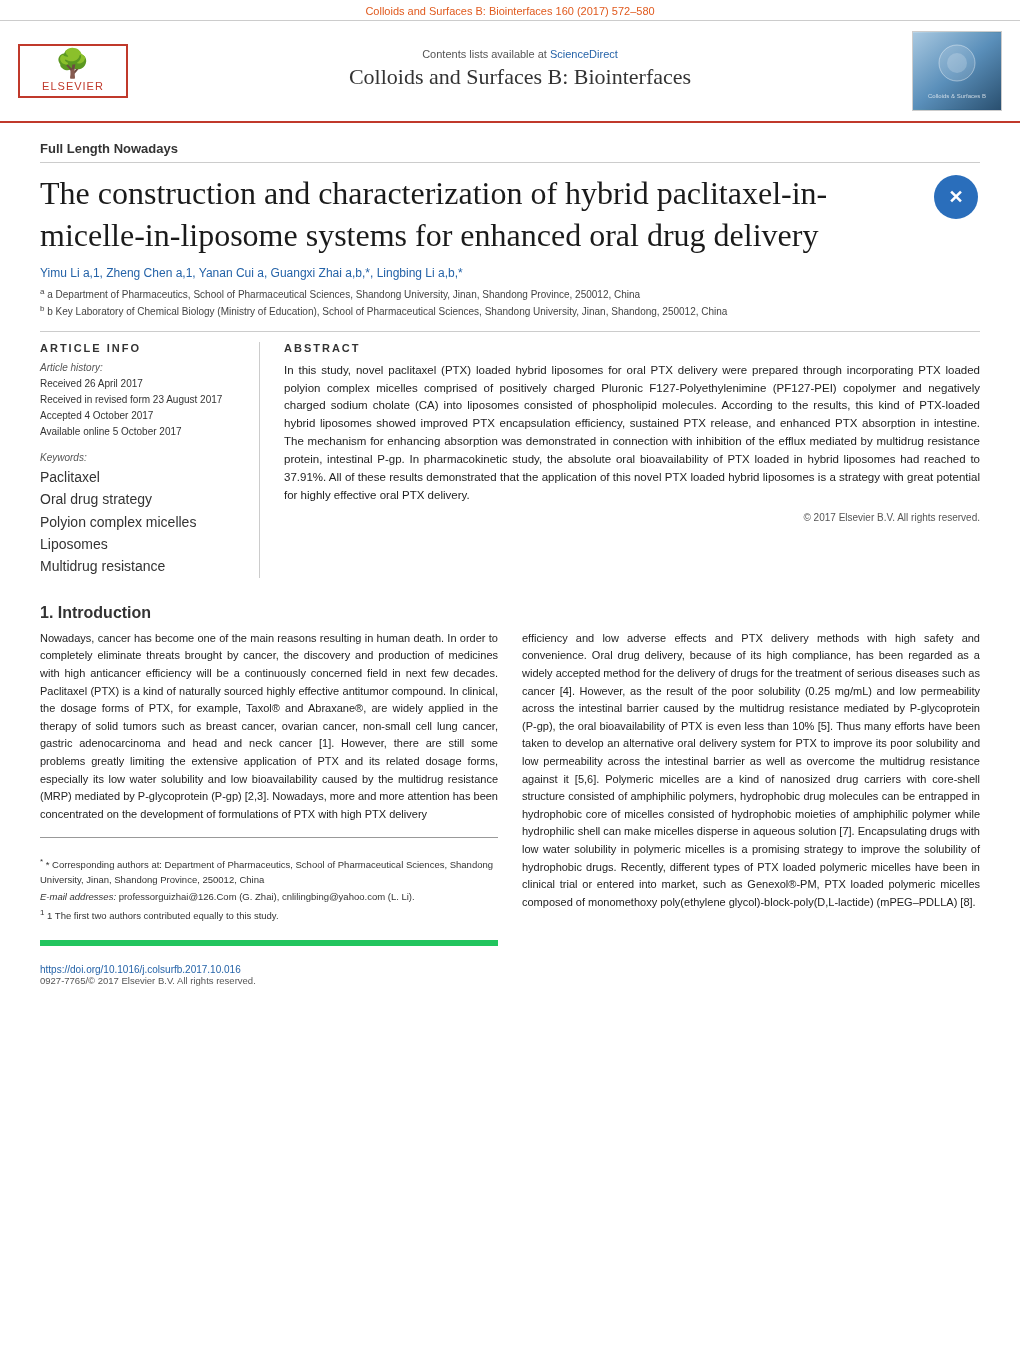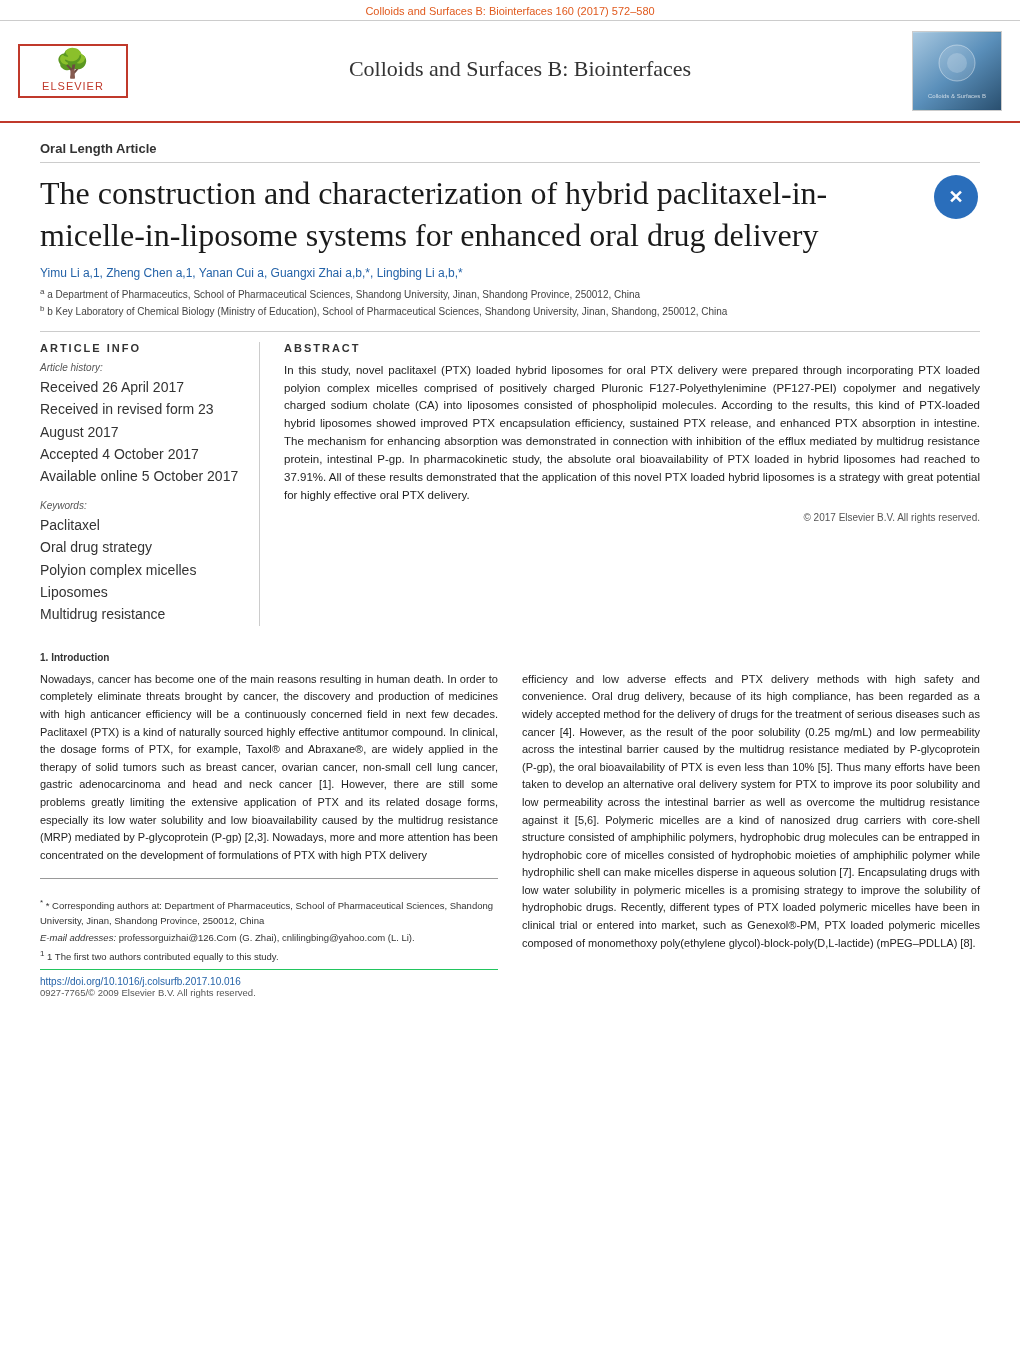--- a/index.html
+++ b/index.html
@@ -181,21 +181,21 @@
     .article-history {
       margin-bottom: 12px;
     }
     .history-title {
       font-size: 10px;
       font-style: italic;
       color: #555;
       margin-bottom: 3px;
     }
     .history-item {
-      font-size: 14px;
+      font-size: 10px;
       color: #333;
       line-height: 1.6;
     }
     .keywords-section {
       margin-top: 10px;
     }
     .keywords-title {
       font-size: 10px;
       font-style: italic;
       color: #555;
@@ -225,21 +225,21 @@
       display: flex;
       gap: 24px;
     }
     .body-left {
       flex: 1;
     }
     .body-right {
       flex: 1;
     }
     .section-title {
-      font-size: 10px;
+      font-size: 16px;
       font-weight: bold;
       color: #333;
       margin-bottom: 8px;
     }
     .body-text {
       font-size: 11px;
       color: #222;
       line-height: 1.6;
       text-align: justify;
     }
@@ -251,23 +251,23 @@
       margin-top: 14px;
       padding-top: 18px;
     }
     .footnote-item {
       font-size: 9.5px;
       color: #333;
       line-height: 1.5;
       margin-bottom: 3px;
     }
     .doi-section {
-      margin-top: 4px;
-      padding-top: 6px;
-      border-top: 1px solid #22c55e;
+      margin-top: 16px;
+      padding-top: 18px;
+      border-top: 6px solid #22c55e;
     }
     .doi-link {
       font-size: 10px;
       color: #2563a8;
     }
     .doi-copyright {
       font-size: 9.5px;
       color: #555;
     }
     sup, sub {
@@ -282,20 +282,26 @@
 </div>
 
 <div class="journal-header">
   <div class="elsevier-logo">
     <div class="elsevier-logo-box">
       <div class="logo-tree">🌳</div>
       <div class="logo-text">ELSEVIER</div>
     </div>
   </div>
   <div class="journal-center">
+    <div class="sciencedirect-link">
+      <span>Contents lists available at</span>
+      <a href="#">
+        <span>ScienceDirect</span>
+      </a>
+    </div>
     <div class="journal-title-header">Colloids and Surfaces B: Biointerfaces</div>
   </div>
   <div class="journal-thumb">
     <div class="journal-thumb-inner">
       <svg width="88" height="76" viewBox="0 0 88 76">
         <defs>
           <linearGradient id="coverGrad" x1="0" y1="0" x2="1" y2="1">
             <stop offset="0%" stop-color="#a8c8e0"></stop>
             <stop offset="50%" stop-color="#5a8fba"></stop>
             <stop offset="100%" stop-color="#2a5070"></stop>
@@ -304,21 +310,21 @@
         <rect width="88" height="76" fill="url(#coverGrad)"></rect>
         <circle cx="44" cy="30" r="18" fill="rgba(255,255,255,0.15)" stroke="rgba(255,255,255,0.4)" stroke-width="1"></circle>
         <circle cx="44" cy="30" r="10" fill="rgba(255,255,255,0.2)"></circle>
         <text x="44" y="65" fill="rgba(255,255,255,0.7)" font-size="6" text-anchor="middle">Colloids &amp; Surfaces B</text>
       </svg>
     </div>
   </div>
 </div>
 
 <div class="article-container">
-  <div class="article-type">Oral Length Article</div>
+  <div class="article-type">Full Length Nowadays</div>
 
   <div class="article-title-row">
     <div class="article-title">The construction and characterization of hybrid paclitaxel-in-micelle-in-liposome systems for enhanced oral drug delivery</div>
     <div class="crossmark">
       <div class="crossmark-circle">✕</div>
     </div>
   </div>
 
   <div class="authors">
     <span>Yimu Li a,1, Zheng Chen a,1, Yanan Cui a, Guangxi Zhai a,b,*, Lingbing Li a,b,*</span>
@@ -379,21 +385,21 @@
           <em>E-mail addresses:</em>
           <span>professorguizhai@126.Com (G. Zhai), cnlilingbing@yahoo.com (L. Li).</span>
         </div>
         <div class="footnote-item">
           <sup>1</sup> <span>1 The first two authors contributed equally to this study.</span>
         </div>
       </div>
 
       <div class="doi-section">
         <div class="doi-link">https://doi.org/10.1016/j.colsurfb.2017.10.016</div>
-        <div class="doi-copyright">0927-7765/© 2009 Elsevier B.V. All rights reserved.</div>
+        <div class="doi-copyright">0927-7765/© 2017 Elsevier B.V. All rights reserved.</div>
       </div>
     </div>
 
     <div class="body-right">
       <div class="body-text">
         <p>efficiency and low adverse effects and PTX delivery methods with high safety and convenience. Oral drug delivery, because of its high compliance, has been regarded as a widely accepted method for the delivery of drugs for the treatment of serious diseases such as cancer [4]. However, as the result of the poor solubility (0.25 mg/mL) and low permeability across the intestinal barrier caused by the multidrug resistance mediated by P-glycoprotein (P-gp), the oral bioavailability of PTX is even less than 10% [5]. Thus many efforts have been taken to develop an alternative oral delivery system for PTX to improve its poor solubility and low permeability across the intestinal barrier as well as overcome the multidrug resistance against it [5,6].
 
 Polymeric micelles are a kind of nanosized drug carriers with core-shell structure consisted of amphiphilic polymers, hydrophobic drug molecules can be entrapped in hydrophobic core of micelles consisted of hydrophobic moieties of amphiphilic polymer while hydrophilic shell can make micelles disperse in aqueous solution [7]. Encapsulating drugs with low water solubility in polymeric micelles is a promising strategy to improve the solubility of hydrophobic drugs. Recently, different types of PTX loaded polymeric micelles have been in clinical trial or entered into market, such as Genexol®-PM, PTX loaded polymeric micelles composed of monomethoxy poly(ethylene glycol)-block-poly(D,L-lactide) (mPEG–PDLLA) [8].</p>
       </div>
     </div>

